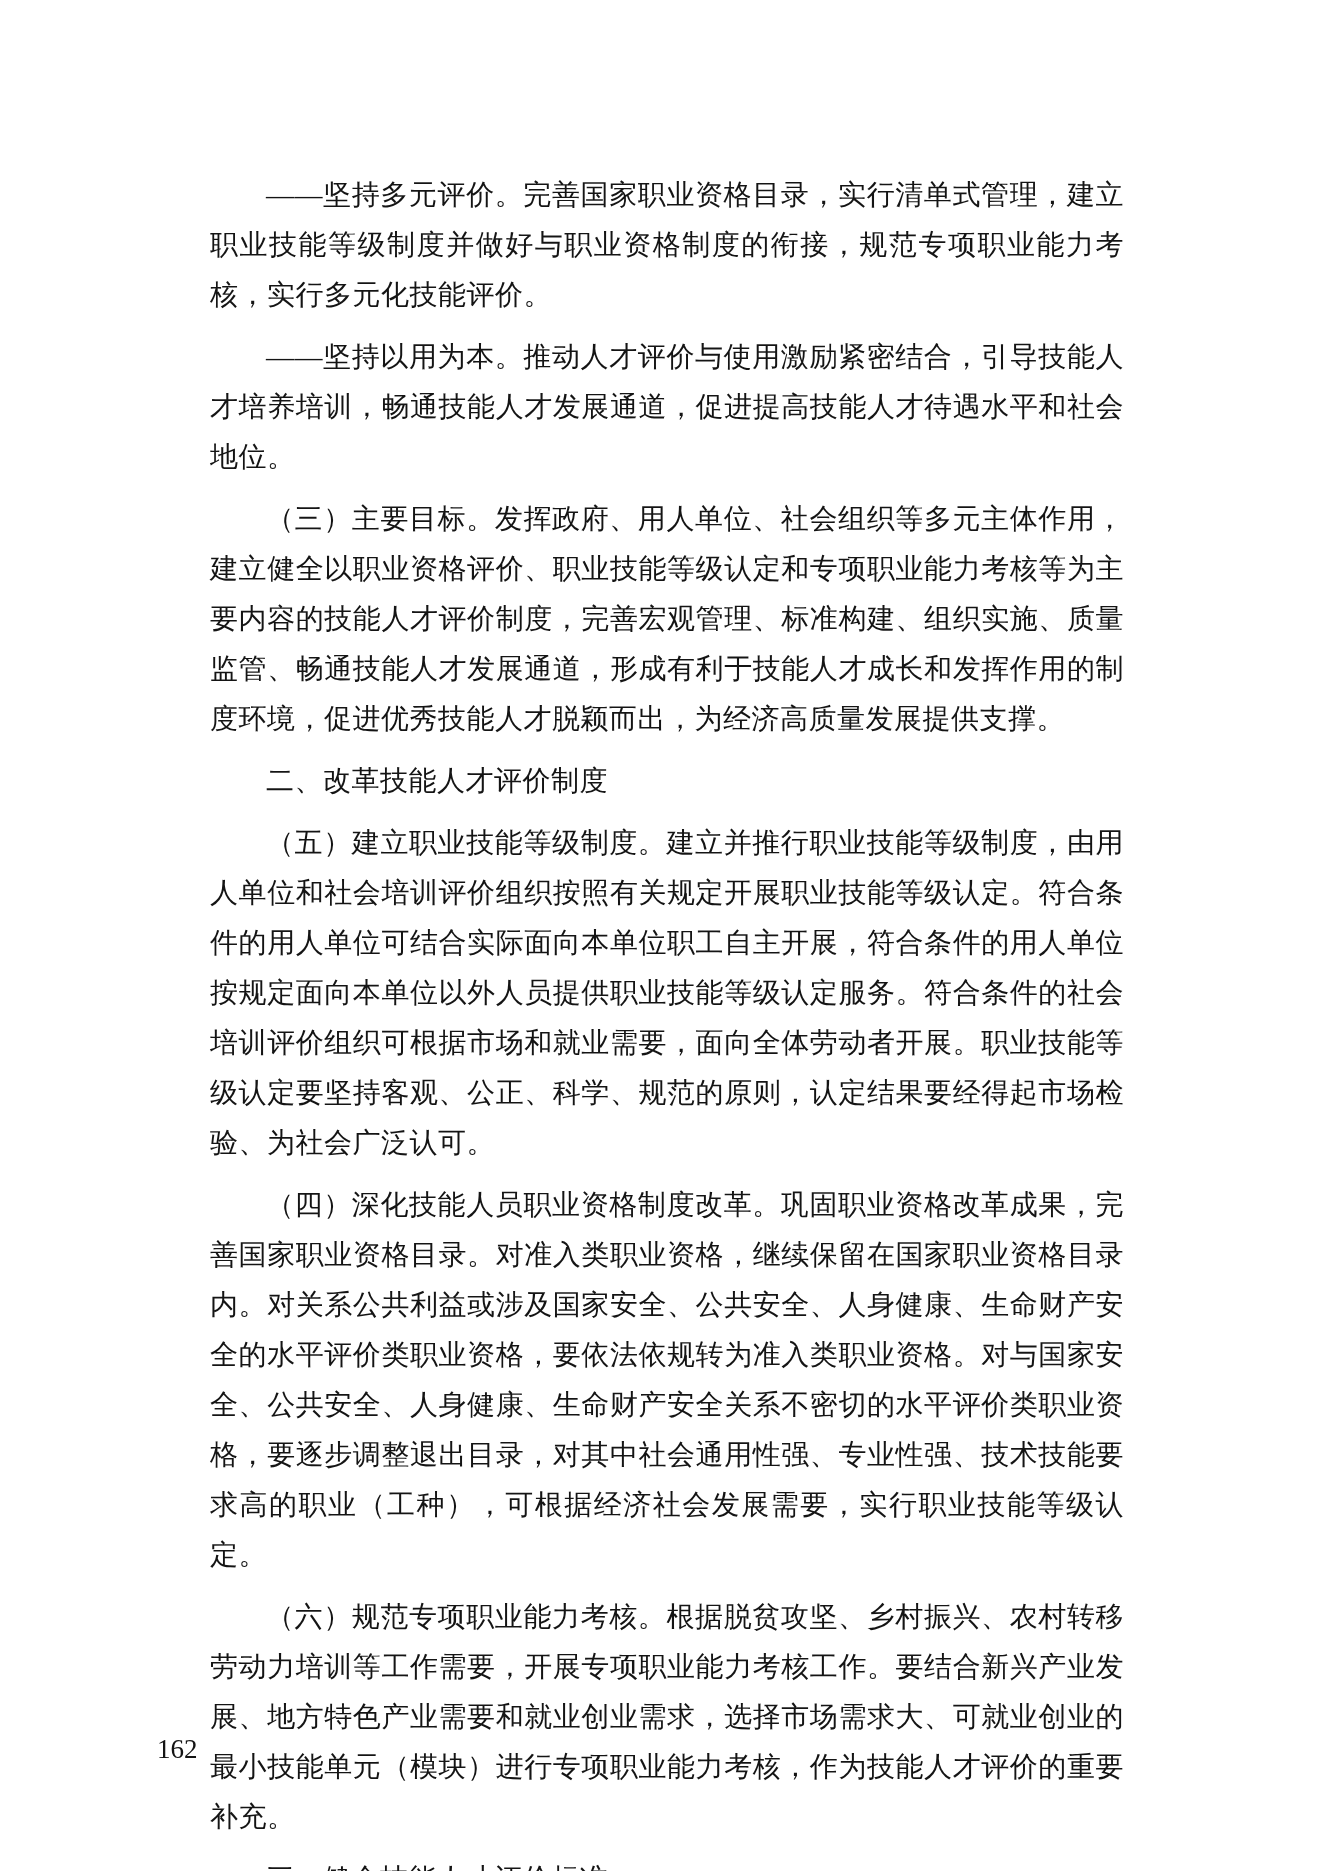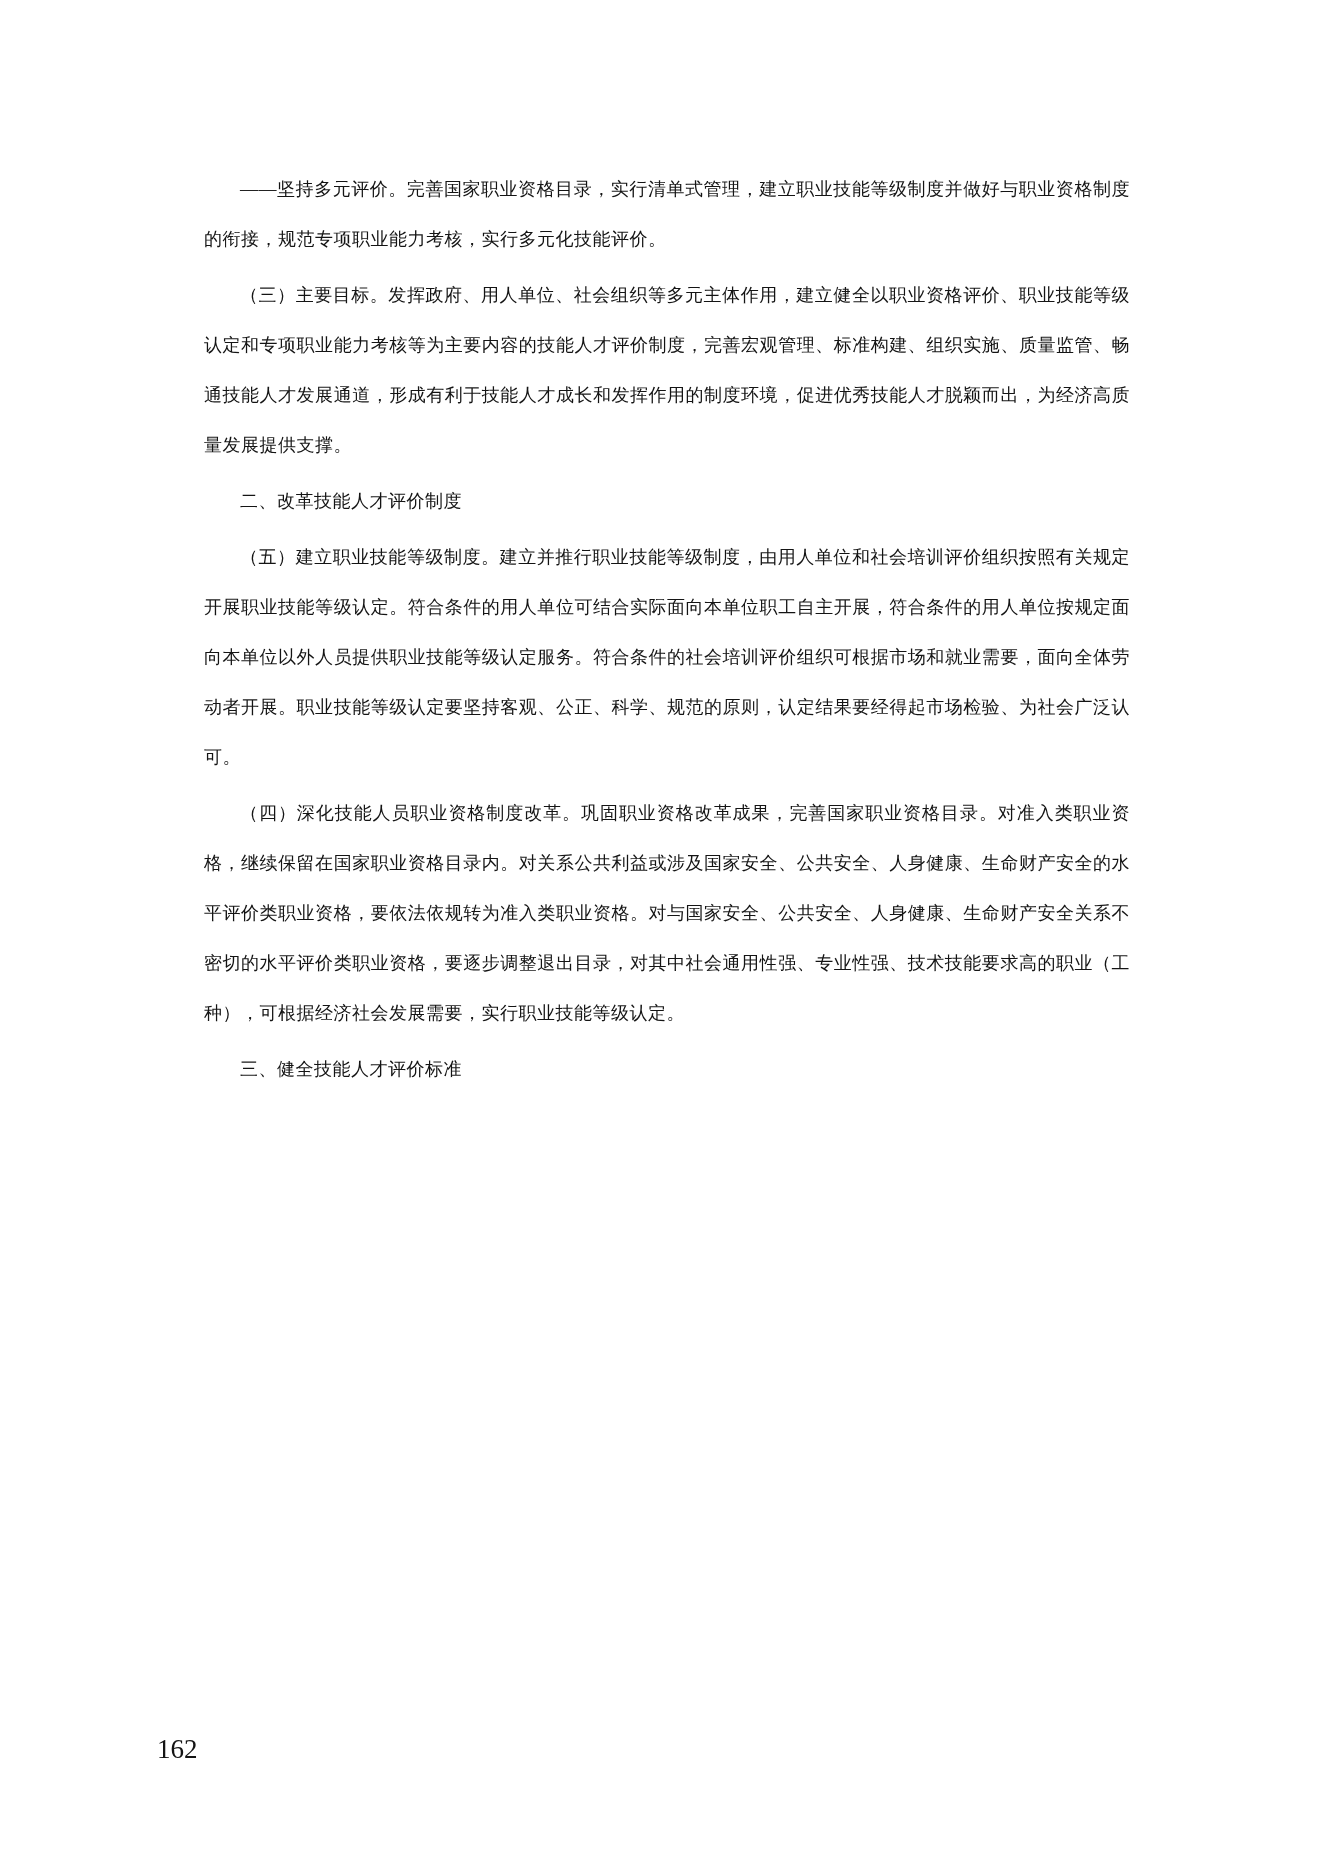--- a/index.html
+++ b/index.html
@@ -20,43 +20,45 @@
     inset: 0;
     background: #ffffff;
   }
   .content {
     position: absolute;
     left: 198px;
     top: 158px;
     width: 938px;
   }
   .content p {
-    margin: 6px;
+    margin: 12px;
     padding: 0;
-    font-size: 18px;
+    font-size: 28px;
     line-height: 50px;
     text-indent: 2em;
     text-align: justify;
     letter-spacing: 0.5px;
   }
   .page-number {
     position: absolute;
     left: 157px;
     top: 1733px;
     font-size: 27px;
     line-height: 32px;
     color: #141414;
   }
 </style>
 </head>
 <body>
 
 <div class="page">
   <div class="content">
     <p>——坚持多元评价。完善国家职业资格目录，实行清单式管理，建立职业技能等级制度并做好与职业资格制度的衔接，规范专项职业能力考核，实行多元化技能评价。</p>
+    <p>——坚持以用为本。推动人才评价与使用激励紧密结合，引导技能人才培养培训，畅通技能人才发展通道，促进提高技能人才待遇水平和社会地位。</p>
     <p>（三）主要目标。发挥政府、用人单位、社会组织等多元主体作用，建立健全以职业资格评价、职业技能等级认定和专项职业能力考核等为主要内容的技能人才评价制度，完善宏观管理、标准构建、组织实施、质量监管、畅通技能人才发展通道，形成有利于技能人才成长和发挥作用的制度环境，促进优秀技能人才脱颖而出，为经济高质量发展提供支撑。</p>
     <p>二、改革技能人才评价制度</p>
     <p>（五）建立职业技能等级制度。建立并推行职业技能等级制度，由用人单位和社会培训评价组织按照有关规定开展职业技能等级认定。符合条件的用人单位可结合实际面向本单位职工自主开展，符合条件的用人单位按规定面向本单位以外人员提供职业技能等级认定服务。符合条件的社会培训评价组织可根据市场和就业需要，面向全体劳动者开展。职业技能等级认定要坚持客观、公正、科学、规范的原则，认定结果要经得起市场检验、为社会广泛认可。</p>
     <p>（四）深化技能人员职业资格制度改革。巩固职业资格改革成果，完善国家职业资格目录。对准入类职业资格，继续保留在国家职业资格目录内。对关系公共利益或涉及国家安全、公共安全、人身健康、生命财产安全的水平评价类职业资格，要依法依规转为准入类职业资格。对与国家安全、公共安全、人身健康、生命财产安全关系不密切的水平评价类职业资格，要逐步调整退出目录，对其中社会通用性强、专业性强、技术技能要求高的职业（工种），可根据经济社会发展需要，实行职业技能等级认定。</p>
+    <p>（六）规范专项职业能力考核。根据脱贫攻坚、乡村振兴、农村转移劳动力培训等工作需要，开展专项职业能力考核工作。要结合新兴产业发展、地方特色产业需要和就业创业需求，选择市场需求大、可就业创业的最小技能单元（模块）进行专项职业能力考核，作为技能人才评价的重要补充。</p>
     <p>三、健全技能人才评价标准</p>
   </div>
   <div class="page-number">162</div>
 </div>
 
 </body></html>

